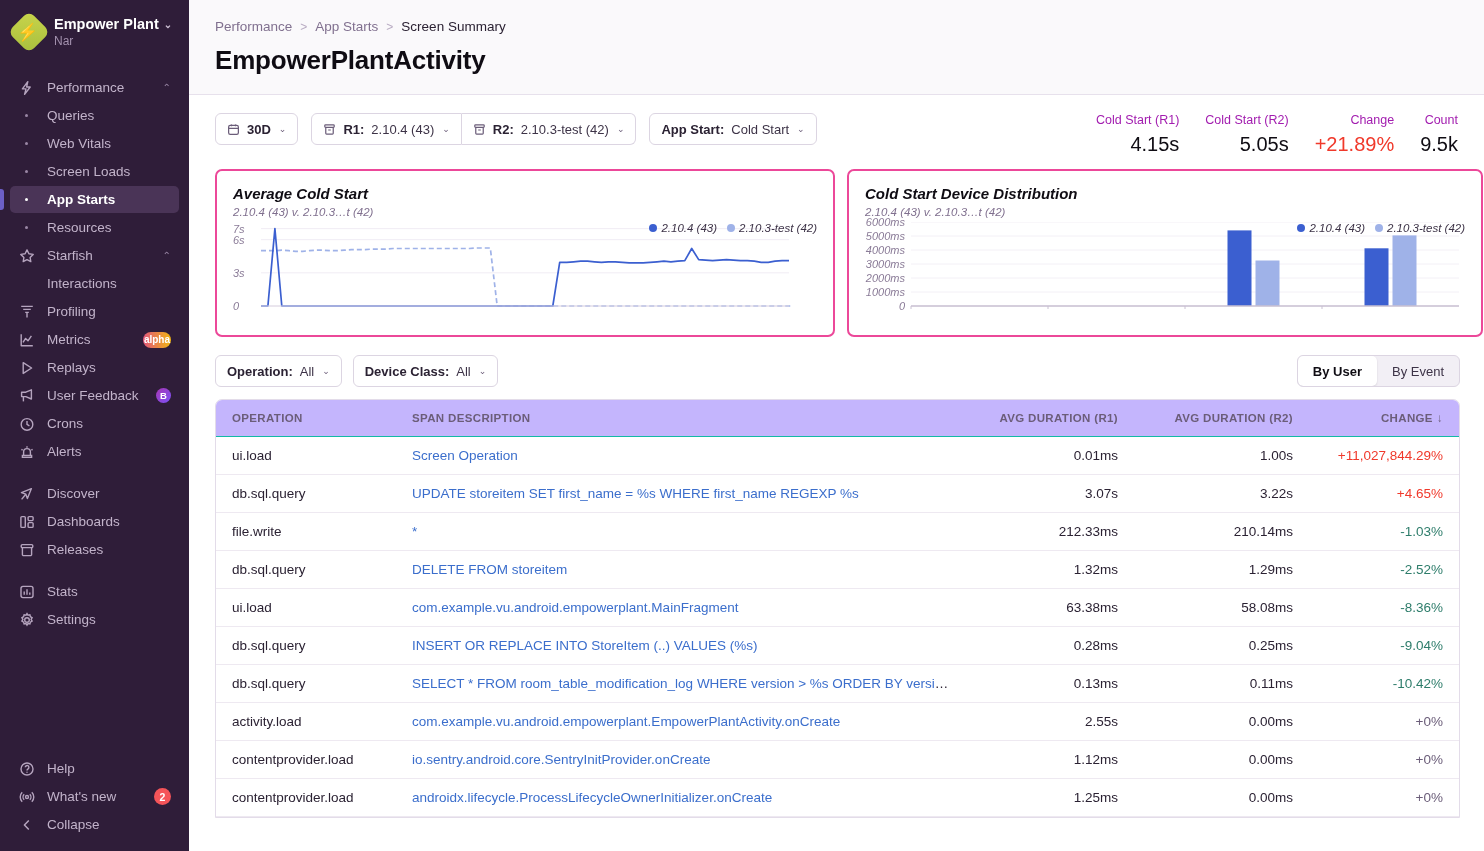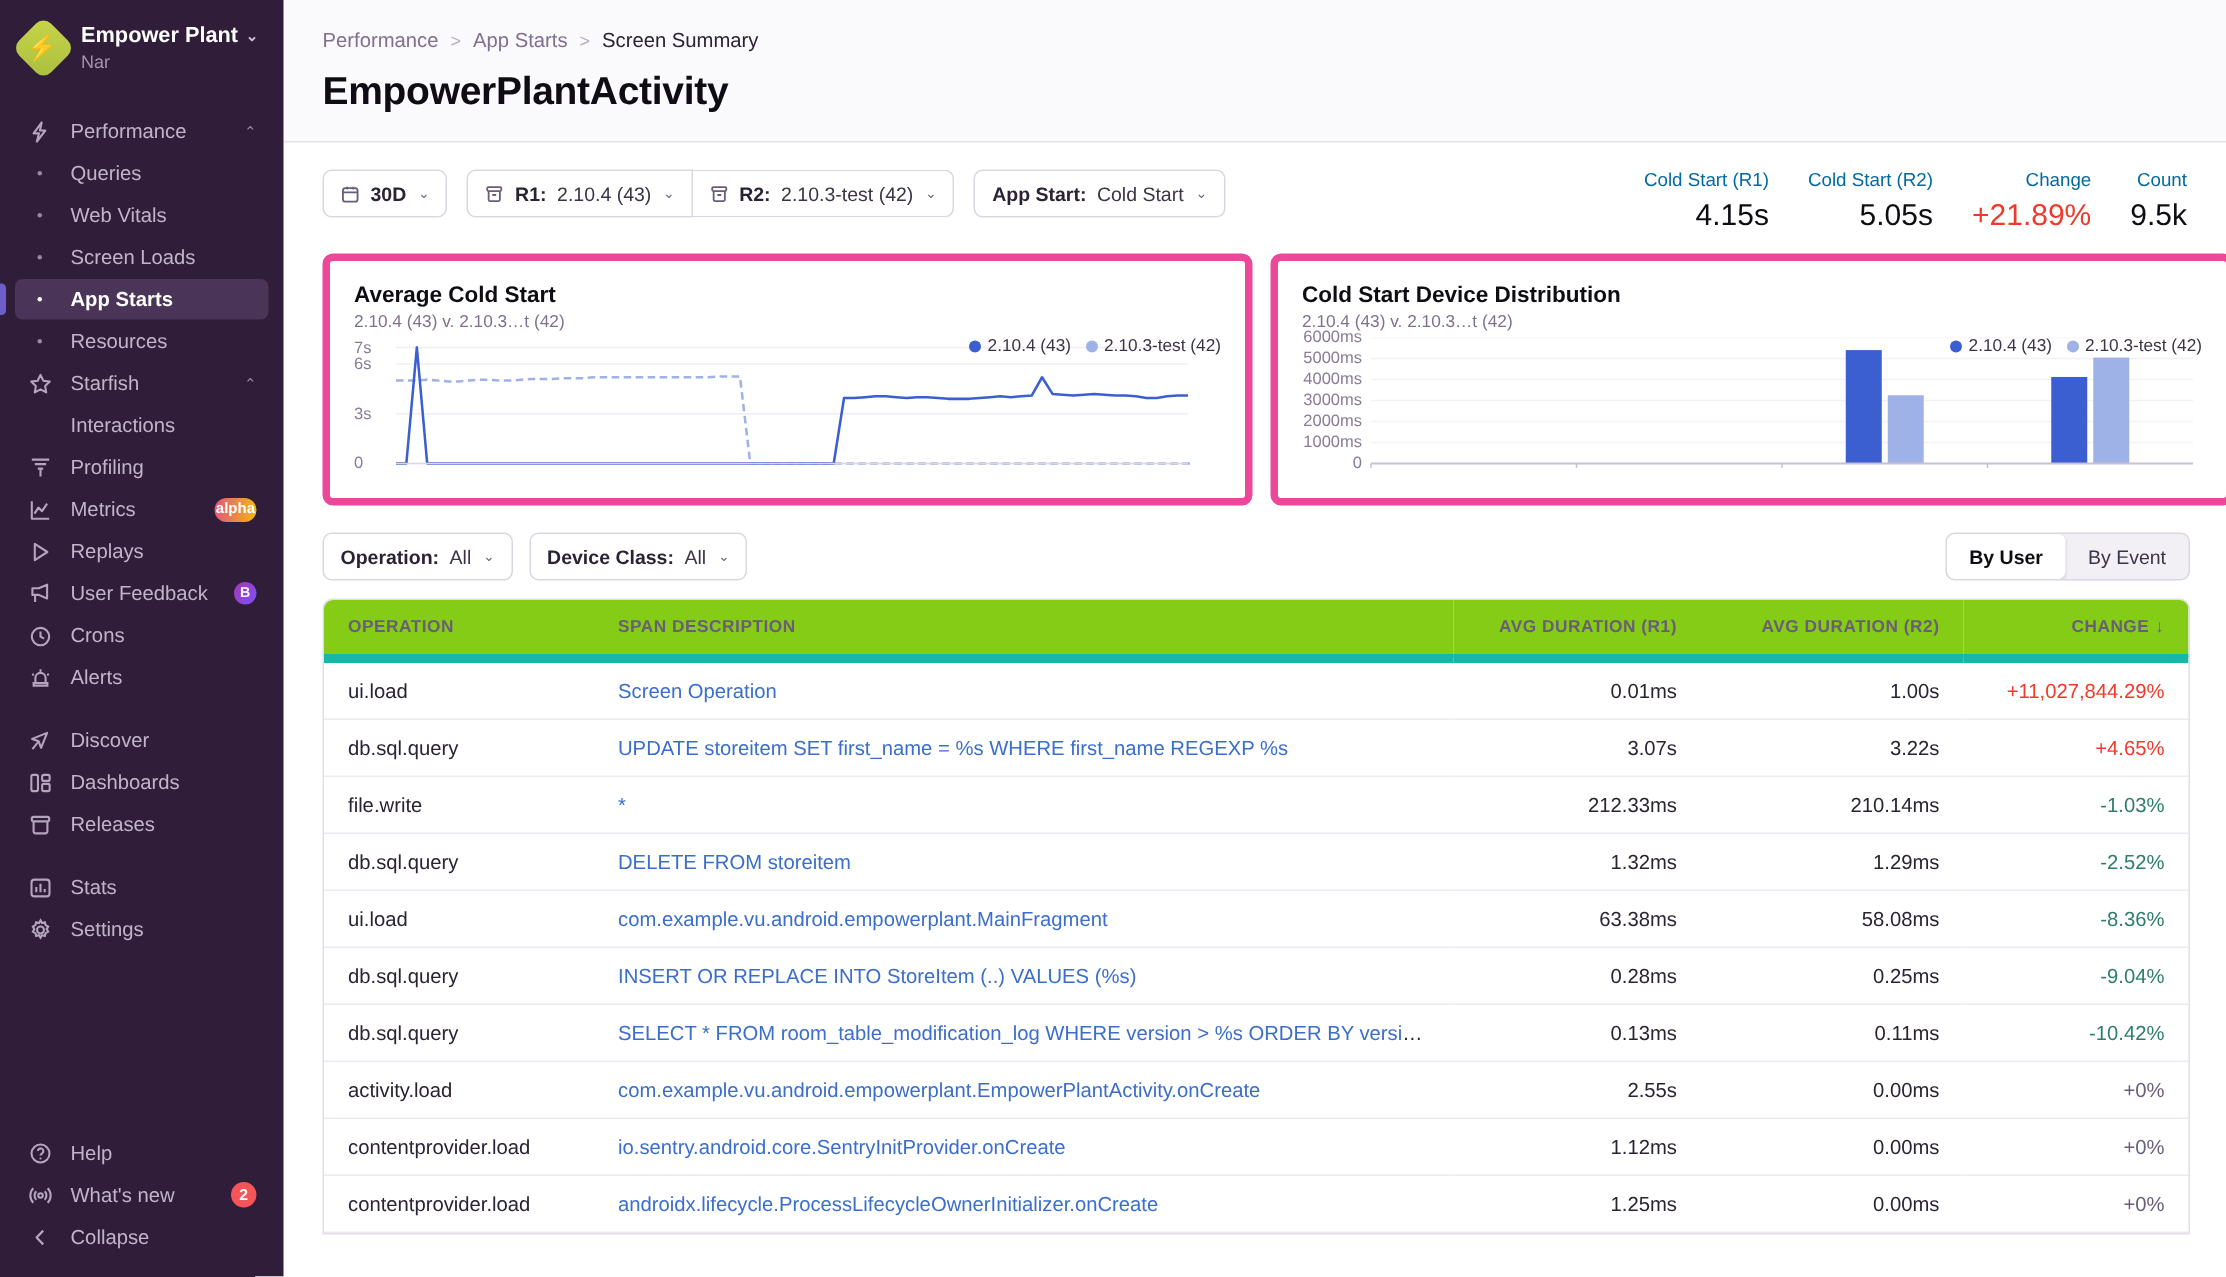--- a/index.html
+++ b/index.html
@@ -120,26 +120,26 @@
   .ctrl .lbl-n { color: #3d3347; }
   .ctrl-group { display: flex; }
   .ctrl-group .ctrl { border-radius: 0; border-left: none; }
   .ctrl-group .ctrl:first-child { border-radius: 6px 0 0 6px; border-left: 1px solid #dcd5e2; }
   .ctrl-group .ctrl:last-child { border-radius: 0 6px 6px 0; }
   .cal-ico, .rel-ico { color: #6b5d79; display: flex; }
   .caret-s { font-size: 9px; color: #6b5d79; margin-left: 1px; }
 
   .metrics { margin-left: auto; display: flex; gap: 0; padding-right: 2px; }
   .metric { display: flex; flex-direction: column; align-items: flex-end; padding-left: 26px; }
-  .metric-label { font-size: 12.5px; color: #0369a1; line-height: 1.2; }
+  .metric-label { font-size: 12.5px; color: #a21caf; line-height: 1.2; }
   .metric-value { font-size: 20px; color: #0f0c13; margin-top: 5px; line-height: 1.1; }
   .metric-value.neg { color: #f0392b; }
 
   .charts { display: flex; gap: 12px; padding: 14px 24px 0 26px; }
-  .card { border: 5px solid #ec4899; border-radius: 7px; background: #ffffff; padding: 14px 16px 10px 16px; }
+  .card { border: 2px solid #ec4899; border-radius: 7px; background: #ffffff; padding: 14px 16px 10px 16px; font-style: italic; }
   .card-left { width: 620px; flex: 0 0 620px; height: 168px; }
   .card-right { flex: 1 1 auto; height: 168px; }
   .card-title { font-size: 15px; font-weight: bold; color: #0f0c13; }
   .card-sub { font-size: 11.5px; color: #80708f; margin-top: 4px; }
   .chart-wrap { position: relative; margin-top: 4px; }
   .legend {
     position: absolute; right: 0; top: 0;
     display: flex; gap: 10px; font-size: 11.5px; color: #3d3347;
     z-index: 3;
   }
@@ -172,23 +172,23 @@
     font-family: inherit; white-space: nowrap;
   }
   .seg-btn.on { background: #ffffff; font-weight: bold; color: #0f0c13; border-radius: 5px; box-shadow: 0 1px 2px rgba(43,34,51,.14); }
 
   .tbl-outer {
     margin: 12px 24px 0 26px; border: 1px solid #e3dce9;
     border-radius: 7px 7px 0 0; overflow: hidden; background: #ffffff;
   }
   table { width: 100%; border-collapse: collapse; table-layout: fixed; }
   thead th {
-    background: #84cc16; font-size: 11.5px; color: #6b5d79;
+    background: #c4b5fd; font-size: 11.5px; color: #6b5d79;
     font-weight: bold; letter-spacing: 0.35px; text-transform: uppercase;
-    padding: 12px 16px; text-align: left; border-bottom: 6px solid #14b8a6;
+    padding: 12px 16px; text-align: left; border-bottom: 1px solid #14b8a6;
     white-space: nowrap;
   }
   thead th.r { text-align: right; }
   tbody td {
     font-size: 13.5px; color: #2b2233; padding: 11px 16px;
     border-bottom: 1px solid #eee9f1; white-space: nowrap;
     overflow: hidden; text-overflow: ellipsis;
   }
   tbody td.r { text-align: right; }
   .span-link { color: #3b6ecc; }

